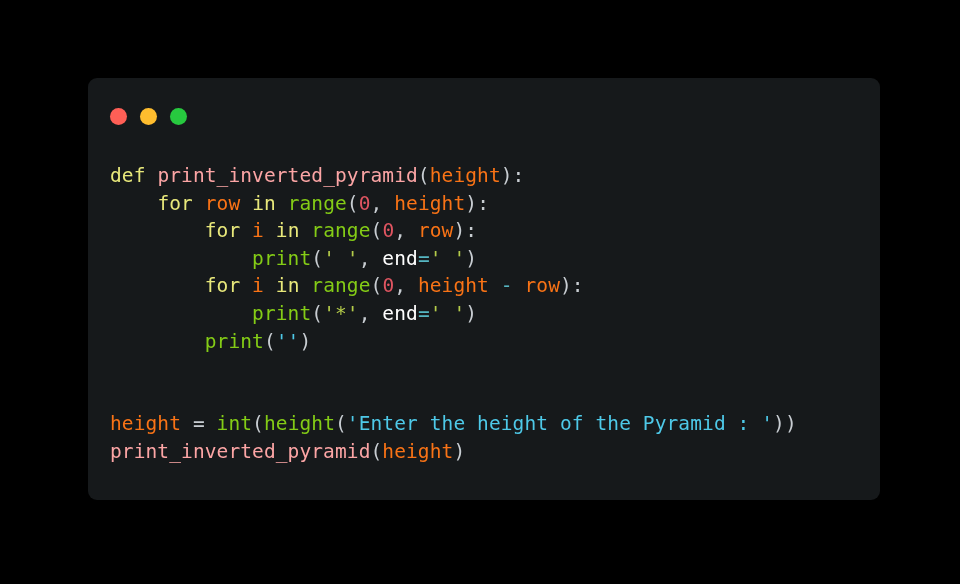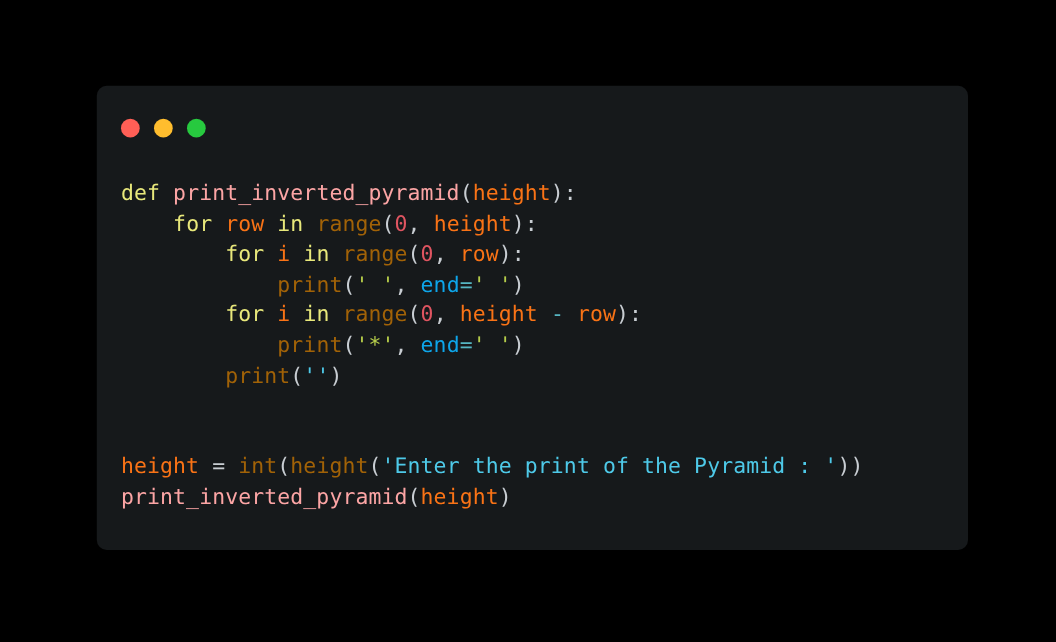--- a/index.html
+++ b/index.html
@@ -76,26 +76,26 @@
     line-height: 27.6px;
     letter-spacing: 0.1px;
     white-space: pre;
     color: #d4d4d4;
     tab-size: 4;
   }
 
   
   .tok-kw      { color: #e8e87b; }  
   .tok-fn      { color: #fca5a5; }  
-  .tok-builtin { color: #a16207; text-align: center; }  
+  .tok-builtin { color: #84cc16; text-align: center; }  
   .tok-var     { color: #f97316; }  
   .tok-num     { color: #e05561; }  
   .tok-str     { color: #b5cc4a; }  
   .tok-str2    { color: #4ec9e8; }  
-  .tok-param   { color: #0ea5e9; }  
+  .tok-param   { color: #ffffff; }  
   .tok-op      { color: #56b6c2; }  
   .tok-punc    { color: #c8cdd2; }  
   .tok-assign  { color: #c8cdd2; }  
 </style>
 </head>
 <body>
 
 <div id="screenshot">
 
   <div class="code-card">
@@ -111,19 +111,19 @@
     <div class="code-area">
       <pre class="code" id="code-block" style="font-size: 19.5px; line-height: 27.6px;"><span><span class="tok-kw">def</span><span> </span><span class="tok-fn">print_inverted_pyramid</span><span class="tok-punc">(</span><span class="tok-var">height</span><span class="tok-punc">)</span><span class="tok-punc">:</span></span>
 <span><span>    </span><span class="tok-kw">for</span><span> </span><span class="tok-var">row</span><span> </span><span class="tok-kw">in</span><span> </span><span class="tok-builtin">range</span><span class="tok-punc">(</span><span class="tok-num">0</span><span class="tok-punc">, </span><span class="tok-var">height</span><span class="tok-punc">)</span><span class="tok-punc">:</span></span>
 <span><span>        </span><span class="tok-kw">for</span><span> </span><span class="tok-var">i</span><span> </span><span class="tok-kw">in</span><span> </span><span class="tok-builtin">range</span><span class="tok-punc">(</span><span class="tok-num">0</span><span class="tok-punc">, </span><span class="tok-var">row</span><span class="tok-punc">)</span><span class="tok-punc">:</span></span>
 <span><span>            </span><span class="tok-builtin">print</span><span class="tok-punc">(</span><span class="tok-str">' '</span><span class="tok-punc">, </span><span class="tok-param">end</span><span class="tok-op">=</span><span class="tok-str">' '</span><span class="tok-punc">)</span></span>
 <span><span>        </span><span class="tok-kw">for</span><span> </span><span class="tok-var">i</span><span> </span><span class="tok-kw">in</span><span> </span><span class="tok-builtin">range</span><span class="tok-punc">(</span><span class="tok-num">0</span><span class="tok-punc">, </span><span class="tok-var">height</span><span> </span><span class="tok-op">-</span><span> </span><span class="tok-var">row</span><span class="tok-punc">)</span><span class="tok-punc">:</span></span>
 <span><span>            </span><span class="tok-builtin">print</span><span class="tok-punc">(</span><span class="tok-str">'*'</span><span class="tok-punc">, </span><span class="tok-param">end</span><span class="tok-op">=</span><span class="tok-str">' '</span><span class="tok-punc">)</span></span>
 <span><span>        </span><span class="tok-builtin">print</span><span class="tok-punc">(</span><span class="tok-str2">''</span><span class="tok-punc">)</span></span>
 <span></span>
 <span></span>
-<span><span class="tok-var">height</span><span> </span><span class="tok-assign">=</span><span> </span><span class="tok-builtin">int</span><span class="tok-punc">(</span><span class="tok-builtin">height</span><span class="tok-punc">(</span><span class="tok-str2">'Enter the print of the Pyramid : '</span><span class="tok-punc">)</span><span class="tok-punc">)</span></span>
+<span><span class="tok-var">height</span><span> </span><span class="tok-assign">=</span><span> </span><span class="tok-builtin">int</span><span class="tok-punc">(</span><span class="tok-builtin">height</span><span class="tok-punc">(</span><span class="tok-str2">'Enter the height of the Pyramid : '</span><span class="tok-punc">)</span><span class="tok-punc">)</span></span>
 <span><span class="tok-fn">print_inverted_pyramid</span><span class="tok-punc">(</span><span class="tok-var">height</span><span class="tok-punc">)</span></span></pre>
     </div>
 
   </div>
 
 </div>
 
 </body></html>

